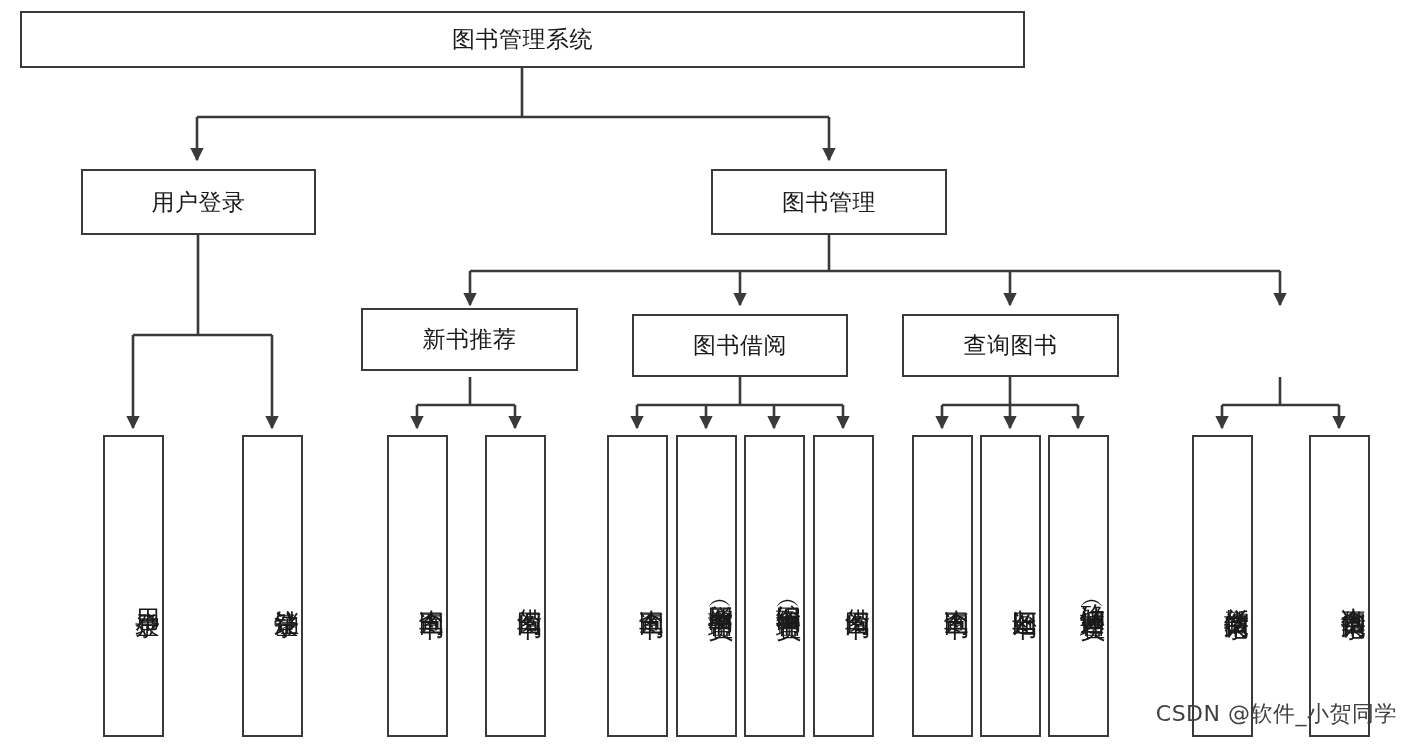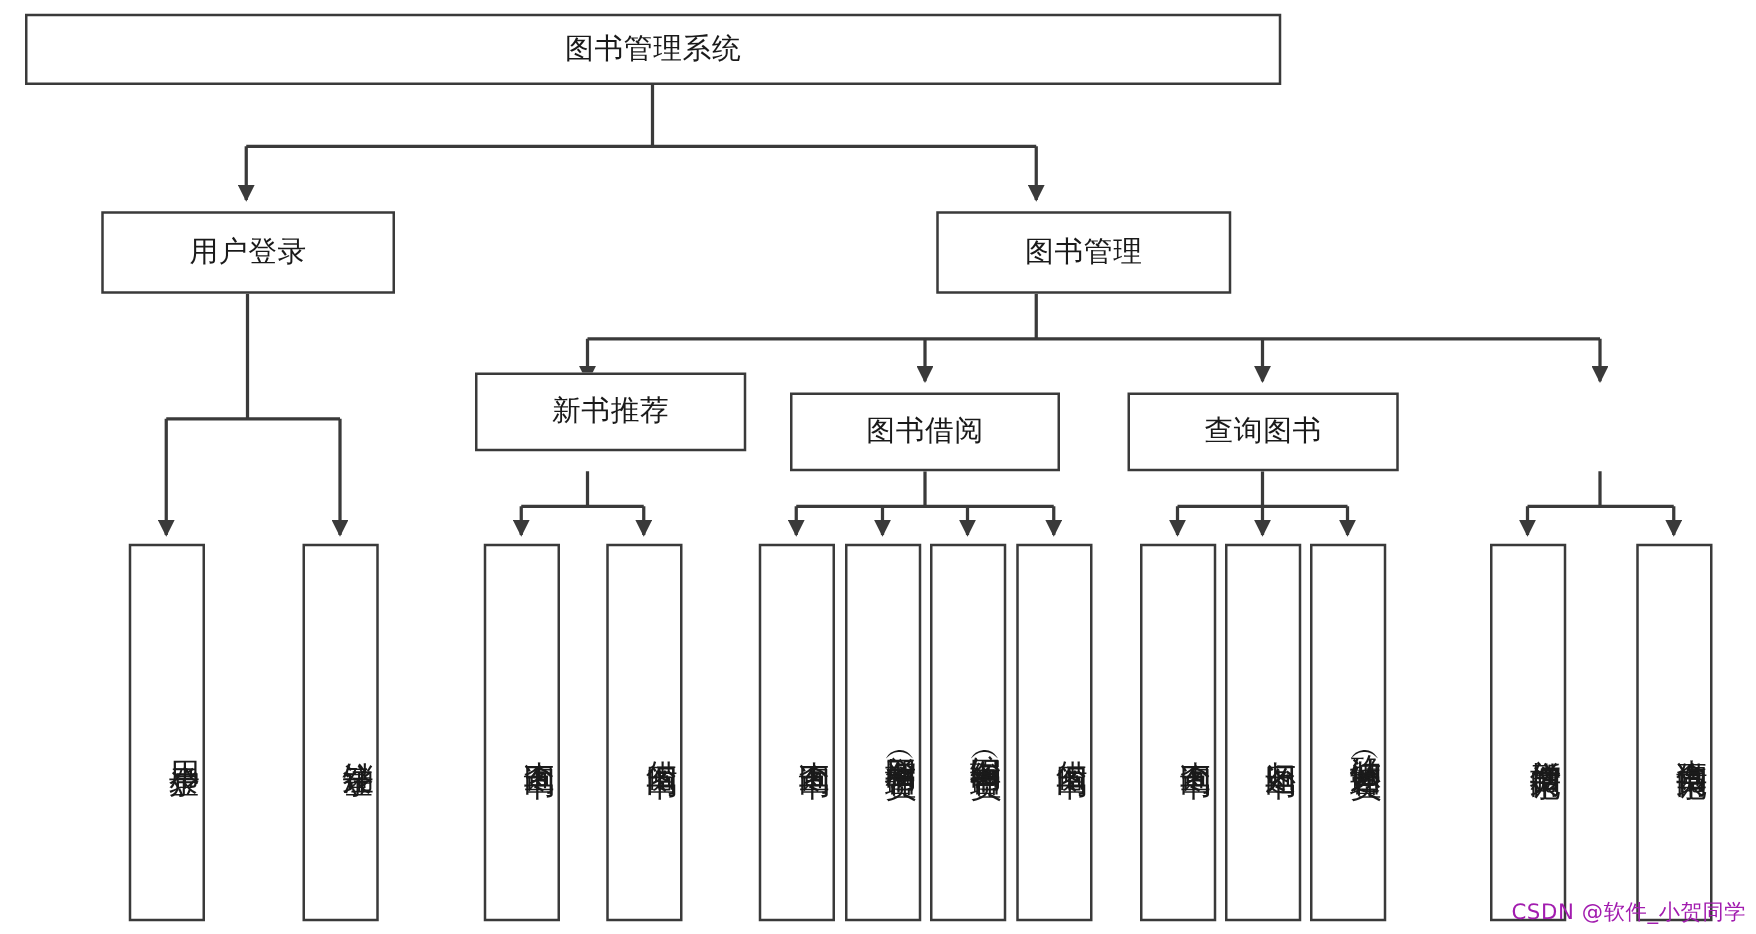--- a/index.html
+++ b/index.html
@@ -55,23 +55,23 @@
     align-items: flex-start;
     justify-content: center;
     padding-top: 14px;
   }
   .node-v span {
     display: block;
   }
   .watermark {
     position: absolute;
     right: 8px;
-    bottom: 6px;
-    font-size: 17px;
-    color: #a21caf;
+    bottom: 18px;
+    font-size: 22px;
+    color: #404040;
     z-index: 3;
     white-space: nowrap;
     letter-spacing: 0.5px;
   }
 </style>
 </head>
 <body>
 
 <div id="canvas">
 
@@ -125,25 +125,25 @@
     </g>
   </svg>
 
   <div class="node node-h node-root" style="left:20px; top:11px; width:1005px; height:57px;">
     <span>图书管理系统</span>
   </div>
 
   <div class="node node-h" style="left:81px; top:169px; width:235px; height:66px;">
     <span>用户登录</span>
   </div>
-  <div class="node node-h" style="left:711px; top:169px; width:236px; height:66px;margin-left:38px;">
+  <div class="node node-h" style="left:711px; top:169px; width:236px; height:66px;">
     <span>图书管理</span>
   </div>
 
-  <div class="node node-h" style="left:361px; top:298px; width:217px; height:63px;margin-left:19px;">
+  <div class="node node-h" style="left:361px; top:308px; width:217px; height:63px;">
     <span>新书推荐</span>
   </div>
   <div class="node node-h" style="left:632px; top:314px; width:216px; height:63px;">
     <span>图书借阅</span>
   </div>
   <div class="node node-h" style="left:902px; top:314px; width:217px; height:63px;">
     <span>查询图书</span>
   </div>
 
   <div class="node node-v" style="left:103px; top:435px; width:61px; height:302px;">

